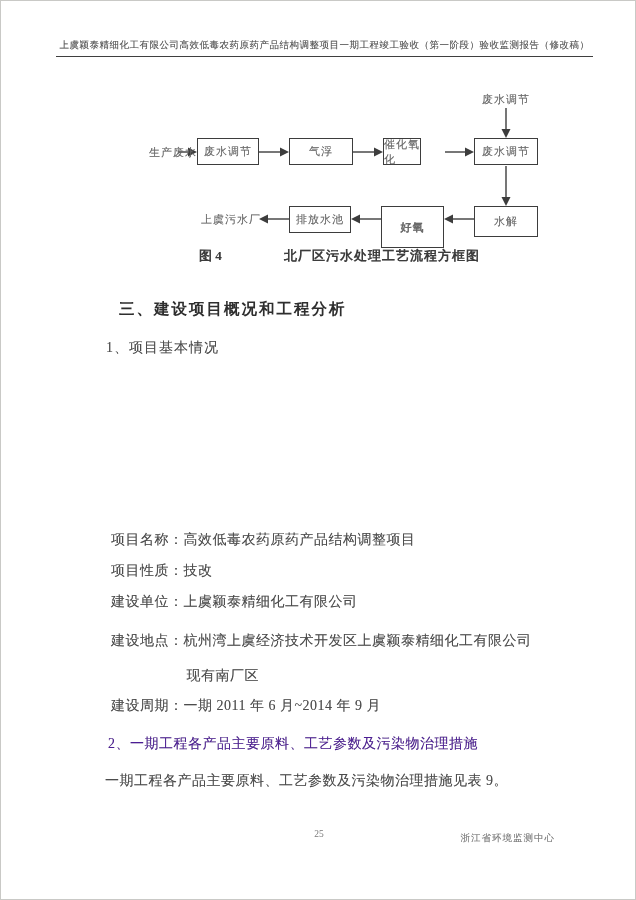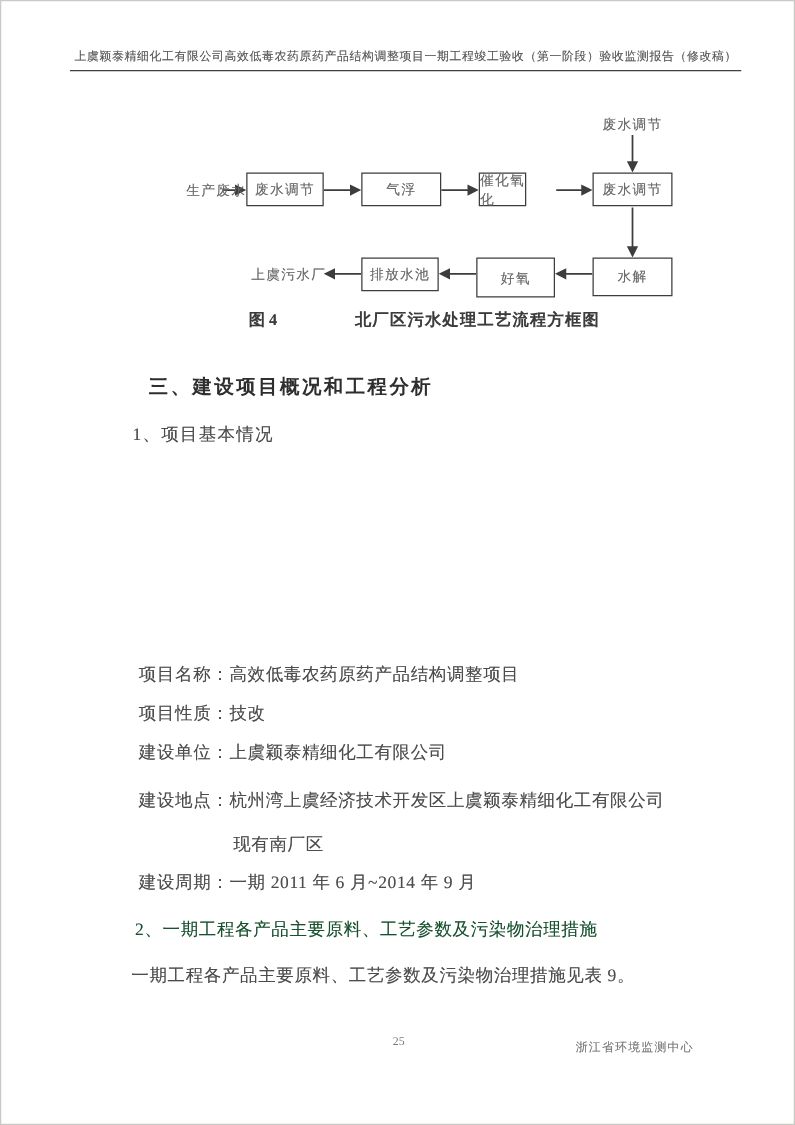--- a/index.html
+++ b/index.html
@@ -62,21 +62,21 @@
     text-indent:1.1em; color:#4c4c4c;
     text-shadow:0 0 0.5px rgba(0,0,0,.3);
   }
   .item { position:absolute; left:110px; font-size:14px; color:#4c4c4c;
           letter-spacing:0.5px; text-shadow:0 0 0.5px rgba(0,0,0,.3); }
   .item .line2 { display:block; padding-left:5.4em; margin-top:17px; }
   .it1 { top:530px; } .it2 { top:561px; } .it3 { top:592px; }
   .it4 { top:631px; } .it5 { top:696px; }
   .sub-heading2 {
     position:absolute; top:734px; left:107px;
-    font-size:14px; color:#14532d; letter-spacing:0.5px;
+    font-size:14px; color:#4c1d95; letter-spacing:0.5px;
     text-shadow:0 0 0.5px rgba(0,0,0,.3);
   }
   .para2 {
     position:absolute; top:771px; left:104px;
     font-size:14px; color:#4c4c4c; letter-spacing:0.5px;
     text-shadow:0 0 0.5px rgba(0,0,0,.3);
   }
   
   .footer-page {
     position:absolute; top:828px; left:0; width:636px;
@@ -123,21 +123,21 @@
 
     <div class="fc-label" style="left:120px; top:59px;margin-left:28px;">生产废水</div>
     <div class="fc-label" style="left:481px; top:6px;">废水调节</div>
     <div class="fc-label" style="left:200px; top:126px;">上虞污水厂</div>
 
     <div class="fc-box" style="left:196px; top:52px; width:62px; height:27px;">废水调节</div>
     <div class="fc-box" style="left:288px; top:52px; width:64px; height:27px;">气浮</div>
     <div class="fc-box" style="left:382px; top:52px; width:38px; height:27px;">催化氧化</div>
     <div class="fc-box" style="left:473px; top:52px; width:64px; height:27px;">废水调节</div>
     <div class="fc-box" style="left:473px; top:120px; width:64px; height:31px;">水解</div>
-    <div class="fc-box" style="left:380px; top:120px; width:63px; height:32px;">好氧</div>
+    <div class="fc-box" style="left:380px; top:120px; width:63px; height:42px;font-weight:bold;">好氧</div>
     <div class="fc-box" style="left:288px; top:120px; width:62px; height:27px;">排放水池</div>
   </div>
 
   <div class="fig-caption">
     <span class="cap-label">图 4</span>
     <span class="cap-text">北厂区污水处理工艺流程方框图</span>
   </div>
 
   <div class="sec-heading">三、建设项目概况和工程分析</div>
 

